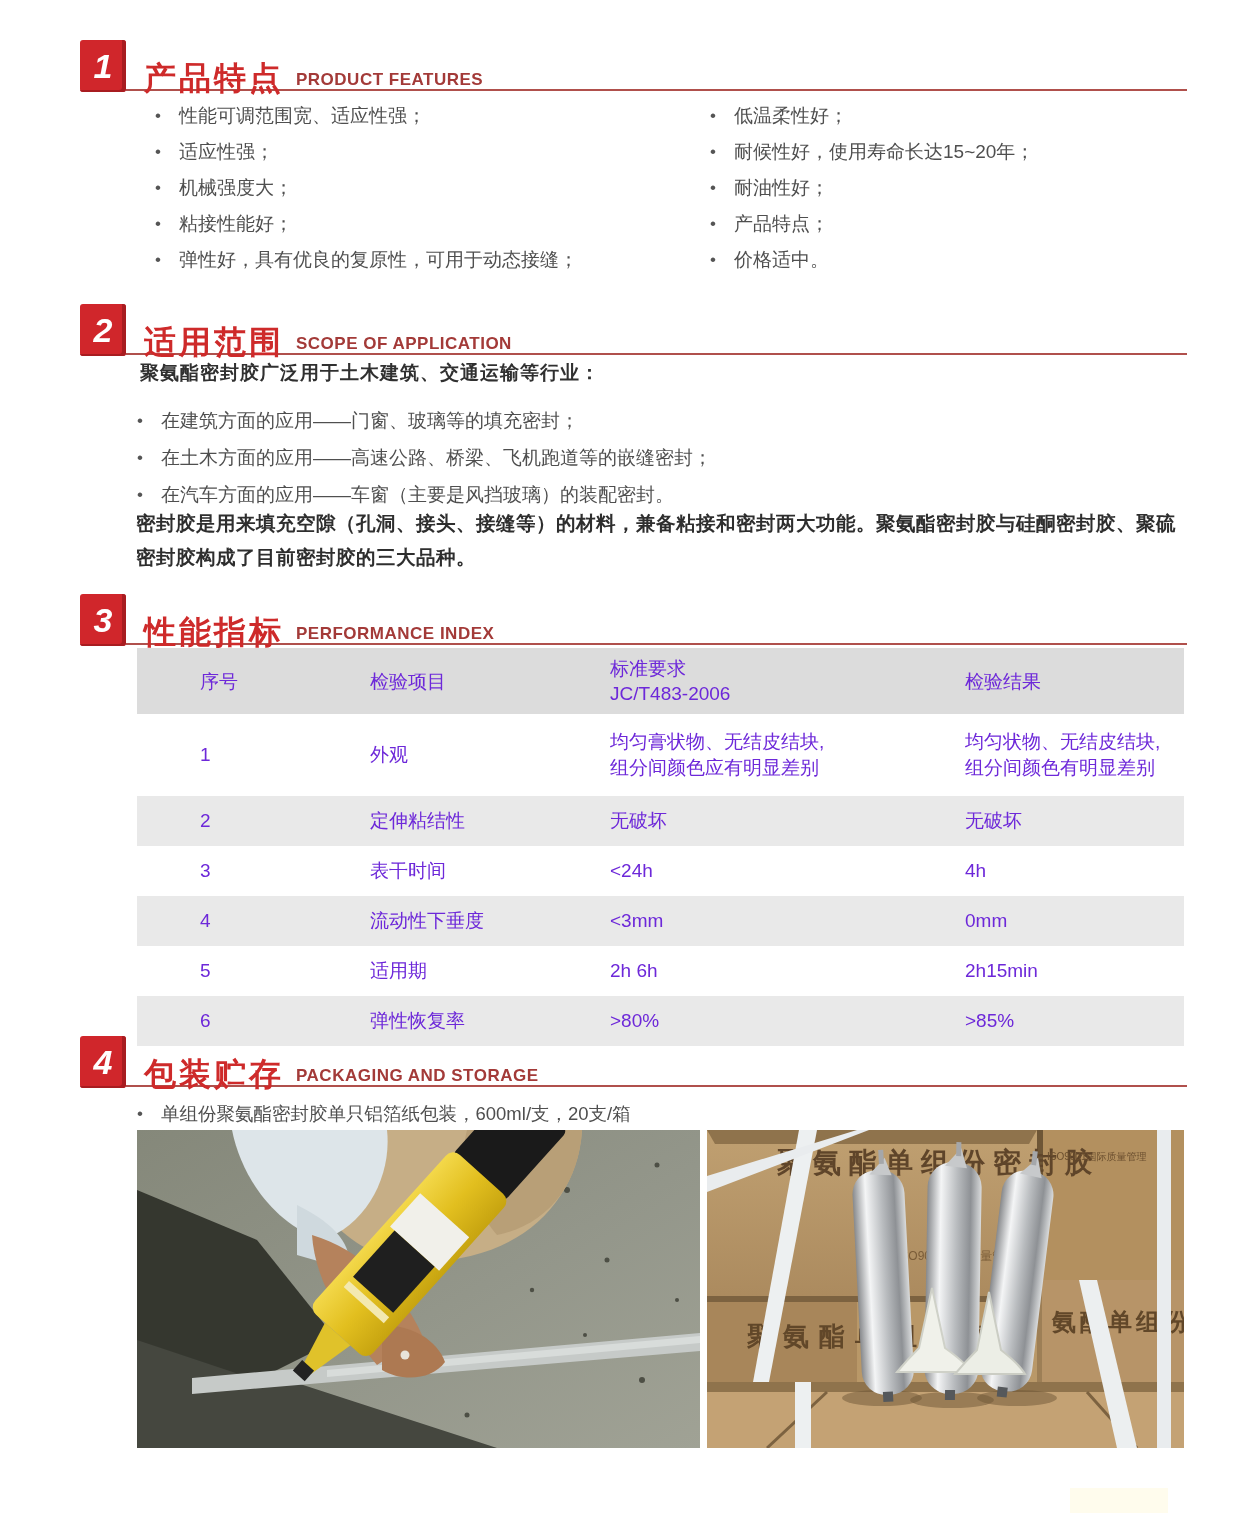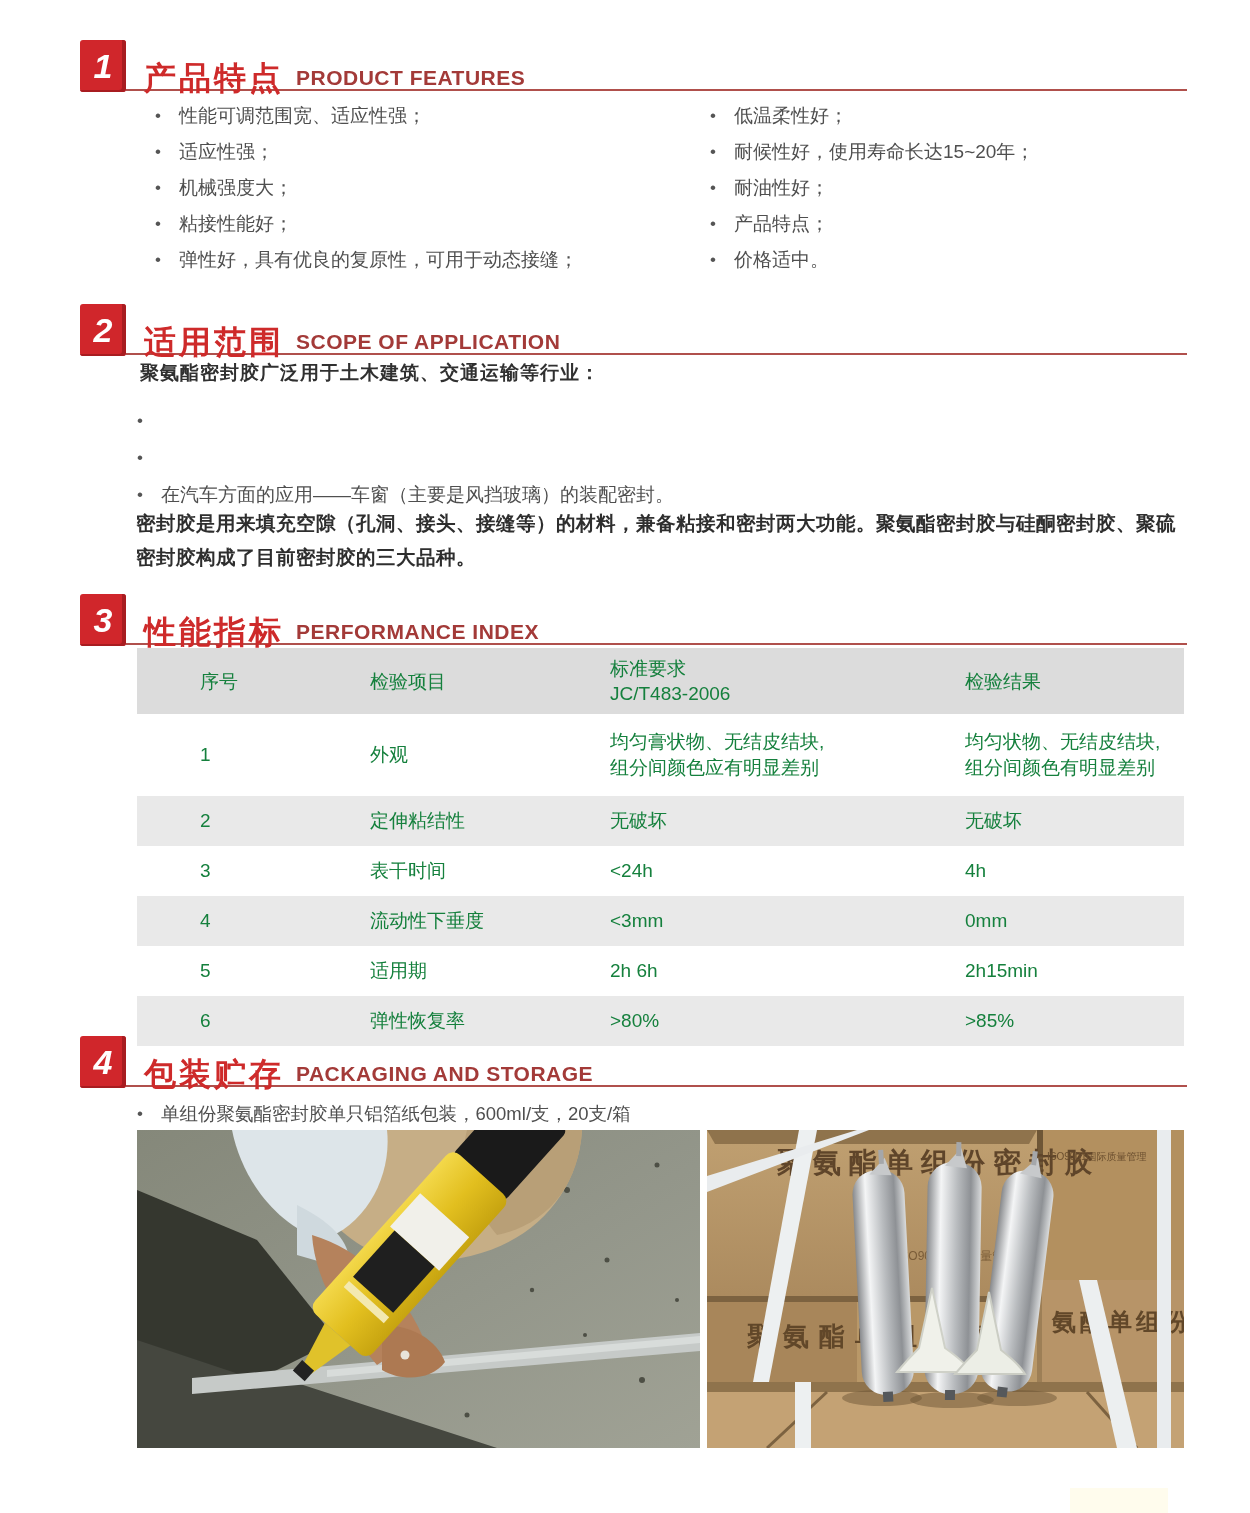--- a/index.html
+++ b/index.html
@@ -18,37 +18,37 @@
   .sec{position:absolute;left:80px;width:1107px;height:54px;}
   .sec .rule{position:absolute;left:46px;right:0;bottom:3px;height:2px;background:var(--rule);}
   .sec-row{display:flex;align-items:flex-end;height:54px;position:relative;}
   .numbox{
     width:46px;height:52px;flex-shrink:0;background:#d0262b;border-radius:3px;
     color:#fff;font-size:34px;font-weight:bold;font-style:italic;
     display:flex;align-items:center;justify-content:center;
     box-shadow:inset -4px -2px 0 #a81c20;margin-right:18px;align-self:flex-start;z-index:2;
   }
   .sec-title{font-size:32px;font-weight:bold;color:var(--accent);line-height:1;letter-spacing:3px;}
-  .sec-sub{font-size:21px;font-weight:bold;color:#a33a38;margin-left:12px;padding-bottom:4px;letter-spacing:0.5px;}
+  .sec-sub{font-size:17px;font-weight:bold;color:#a33a38;margin-left:12px;padding-bottom:4px;letter-spacing:0.5px;}
   
   .blist{position:absolute;}
   .bitem{display:flex;align-items:flex-start;line-height:36px;font-size:19px;color:#4f4f4f;}
   .bitem .dot{width:24px;flex-shrink:0;font-size:17px;color:#555;}
   
   .intro{position:absolute;left:140px;top:360px;font-size:19px;font-weight:bold;color:#303030;letter-spacing:1px;}
   .s2list{left:137px;top:402px;width:1050px;}
   .s2list .bitem{line-height:37px;}
   .para{
     position:absolute;left:136px;top:506px;width:1048px;
     font-size:19.5px;font-weight:bold;color:#2e2e2e;line-height:34px;letter-spacing:0.5px;
   }
   
   table.perf{
     position:absolute;left:137px;top:648px;width:1047px;
-    border-collapse:collapse;table-layout:fixed;font-size:19px;color:#15803d;
+    border-collapse:collapse;table-layout:fixed;font-size:19px;color:#6d28d9;
   }
   table.perf col.c1{width:170px;} table.perf col.c2{width:240px;}
   table.perf col.c3{width:355px;} table.perf col.c4{width:282px;}
   table.perf th,table.perf td{
     text-align:left;padding:12px 6px 12px 63px;vertical-align:middle;
     white-space:pre-line;font-weight:normal;line-height:26px;
   }
   table.perf thead tr{background:var(--thead-bg);}
   table.perf thead th{height:58px;padding-top:8px;padding-bottom:8px;line-height:25px;}
   table.perf tbody tr{background:#fff;}
@@ -130,23 +130,25 @@
     <div class="sec-title">适用范围</div>
     <div class="sec-sub">SCOPE OF APPLICATION</div>
   </div>
 </div>
 
 <div class="intro">聚氨酯密封胶广泛用于土木建筑、交通运输等行业：</div>
 <div class="blist s2list">
 
 <div class="bitem">
       <span class="dot">•</span>
-    </div>
-    <div class="bitem">
-      <span class="dot">•</span>
+      <span>在建筑方面的应用——门窗、玻璃等的填充密封；</span>
+    </div>
+    <div class="bitem">
+      <span class="dot">•</span>
+      <span>在土木方面的应用——高速公路、桥梁、飞机跑道等的嵌缝密封；</span>
     </div>
     <div class="bitem">
       <span class="dot">•</span>
       <span>在汽车方面的应用——车窗（主要是风挡玻璃）的装配密封。</span>
     </div>
   </div>
 <div class="para">密封胶是用来填充空隙（孔洞、接头、接缝等）的材料，兼备粘接和密封两大功能。聚氨酯密封胶与硅酮密封胶、聚硫密封胶构成了目前密封胶的三大品种。</div>
 
 <div class="sec" style="top:594px">
   <div class="rule"></div>

